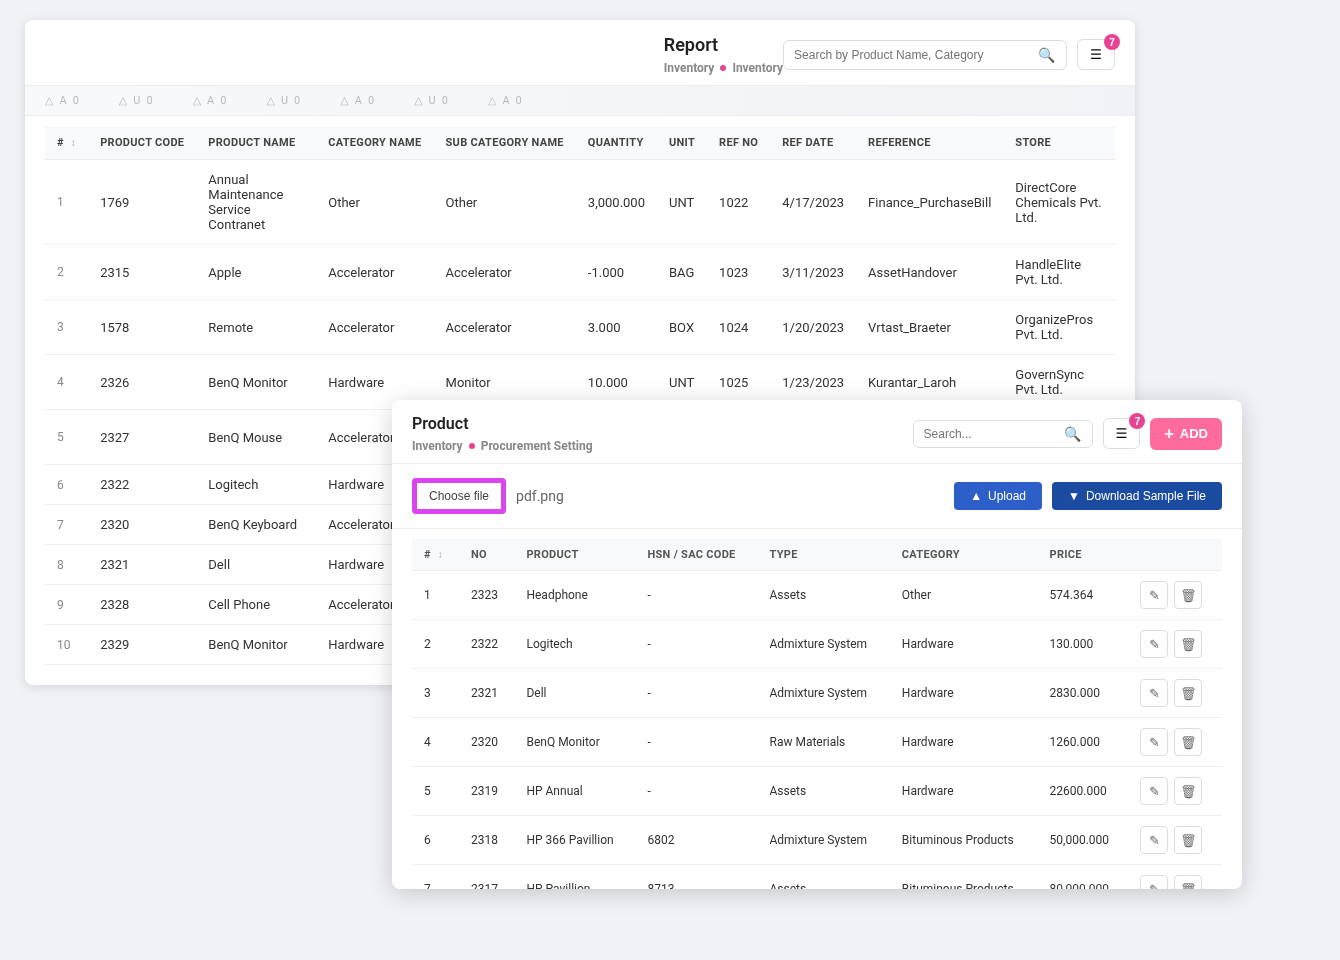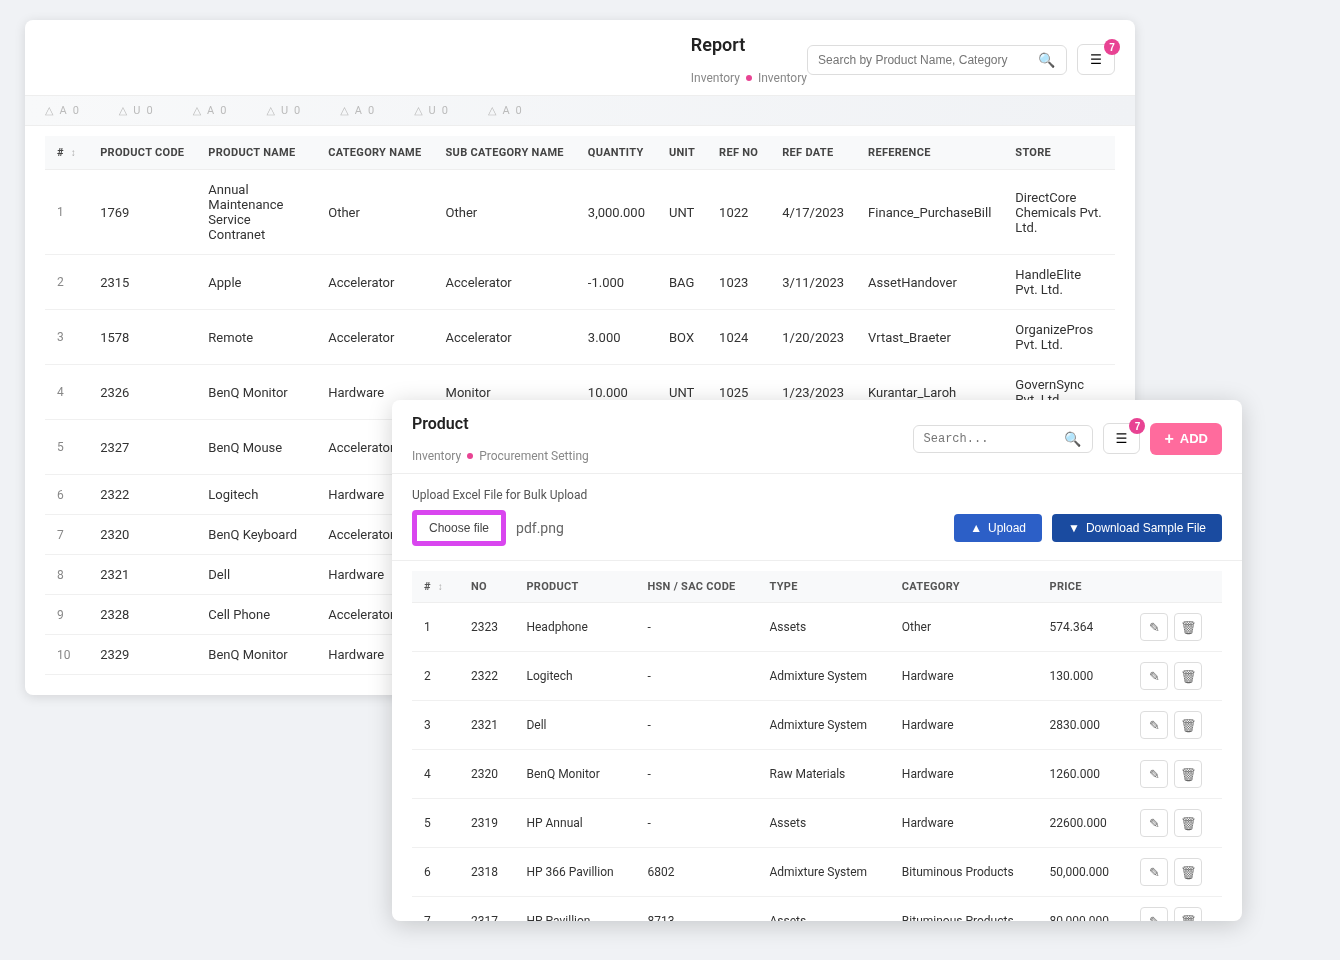--- a/index.html
+++ b/index.html
@@ -32,24 +32,25 @@
 
     .header-left h2 {
       font-size: 18px;
       font-weight: 600;
       color: #222;
     }
 
     .breadcrumb {
       font-size: 12px;
       color: #888;
-      margin-top: 16px;
+      margin-top: 6px;
       display: flex;
       align-items: center;
       gap: 6px;
+      font-weight: bold;
     }
 
     .breadcrumb .dot {
       width: 6px;
       height: 6px;
       background: #e84393;
       border-radius: 50%;
       display: inline-block;
     }
 
@@ -60,21 +61,21 @@
     }
 
     .search-bar {
       display: flex;
       align-items: center;
       border: 1px solid #ddd;
       border-radius: 6px;
       padding: 6px 10px;
       gap: 6px;
       background: #fff;
-      width: 260px;
+      width: 284px;
     }
 
     .search-bar input {
       border: none;
       outline: none;
       font-size: 12px;
       color: #999;
       width: 100%;
       background: transparent;
     }
@@ -216,21 +217,20 @@
       width: 180px;
     }
 
     .product-search input {
       border: none;
       outline: none;
       font-size: 12px;
       color: #999;
       width: 100%;
       background: transparent;
-      font-family: Liberation Mono, monospace;
     }
 
     .add-btn {
       display: flex;
       align-items: center;
       gap: 6px;
       background: #ff6b9d;
       color: #fff;
       border: none;
       border-radius: 6px;
@@ -605,21 +605,20 @@
         <span class="badge">7</span>
       </button>
       <button class="add-btn">
         <span class="plus">+</span>
         <span>ADD</span>
       </button>
     </div>
   </div>
 
   <div class="upload-section">
-    <div class="upload-label">Upload Excel File for Bulk Upload</div>
     <div class="upload-row">
       <button class="choose-file-btn">Choose file</button>
       <span class="file-name">pdf.png</span>
       <div class="upload-actions">
         <button class="btn-upload">
           <span>▲</span>
           <span>Upload</span>
         </button>
         <button class="btn-download">
           <span>▼</span>

